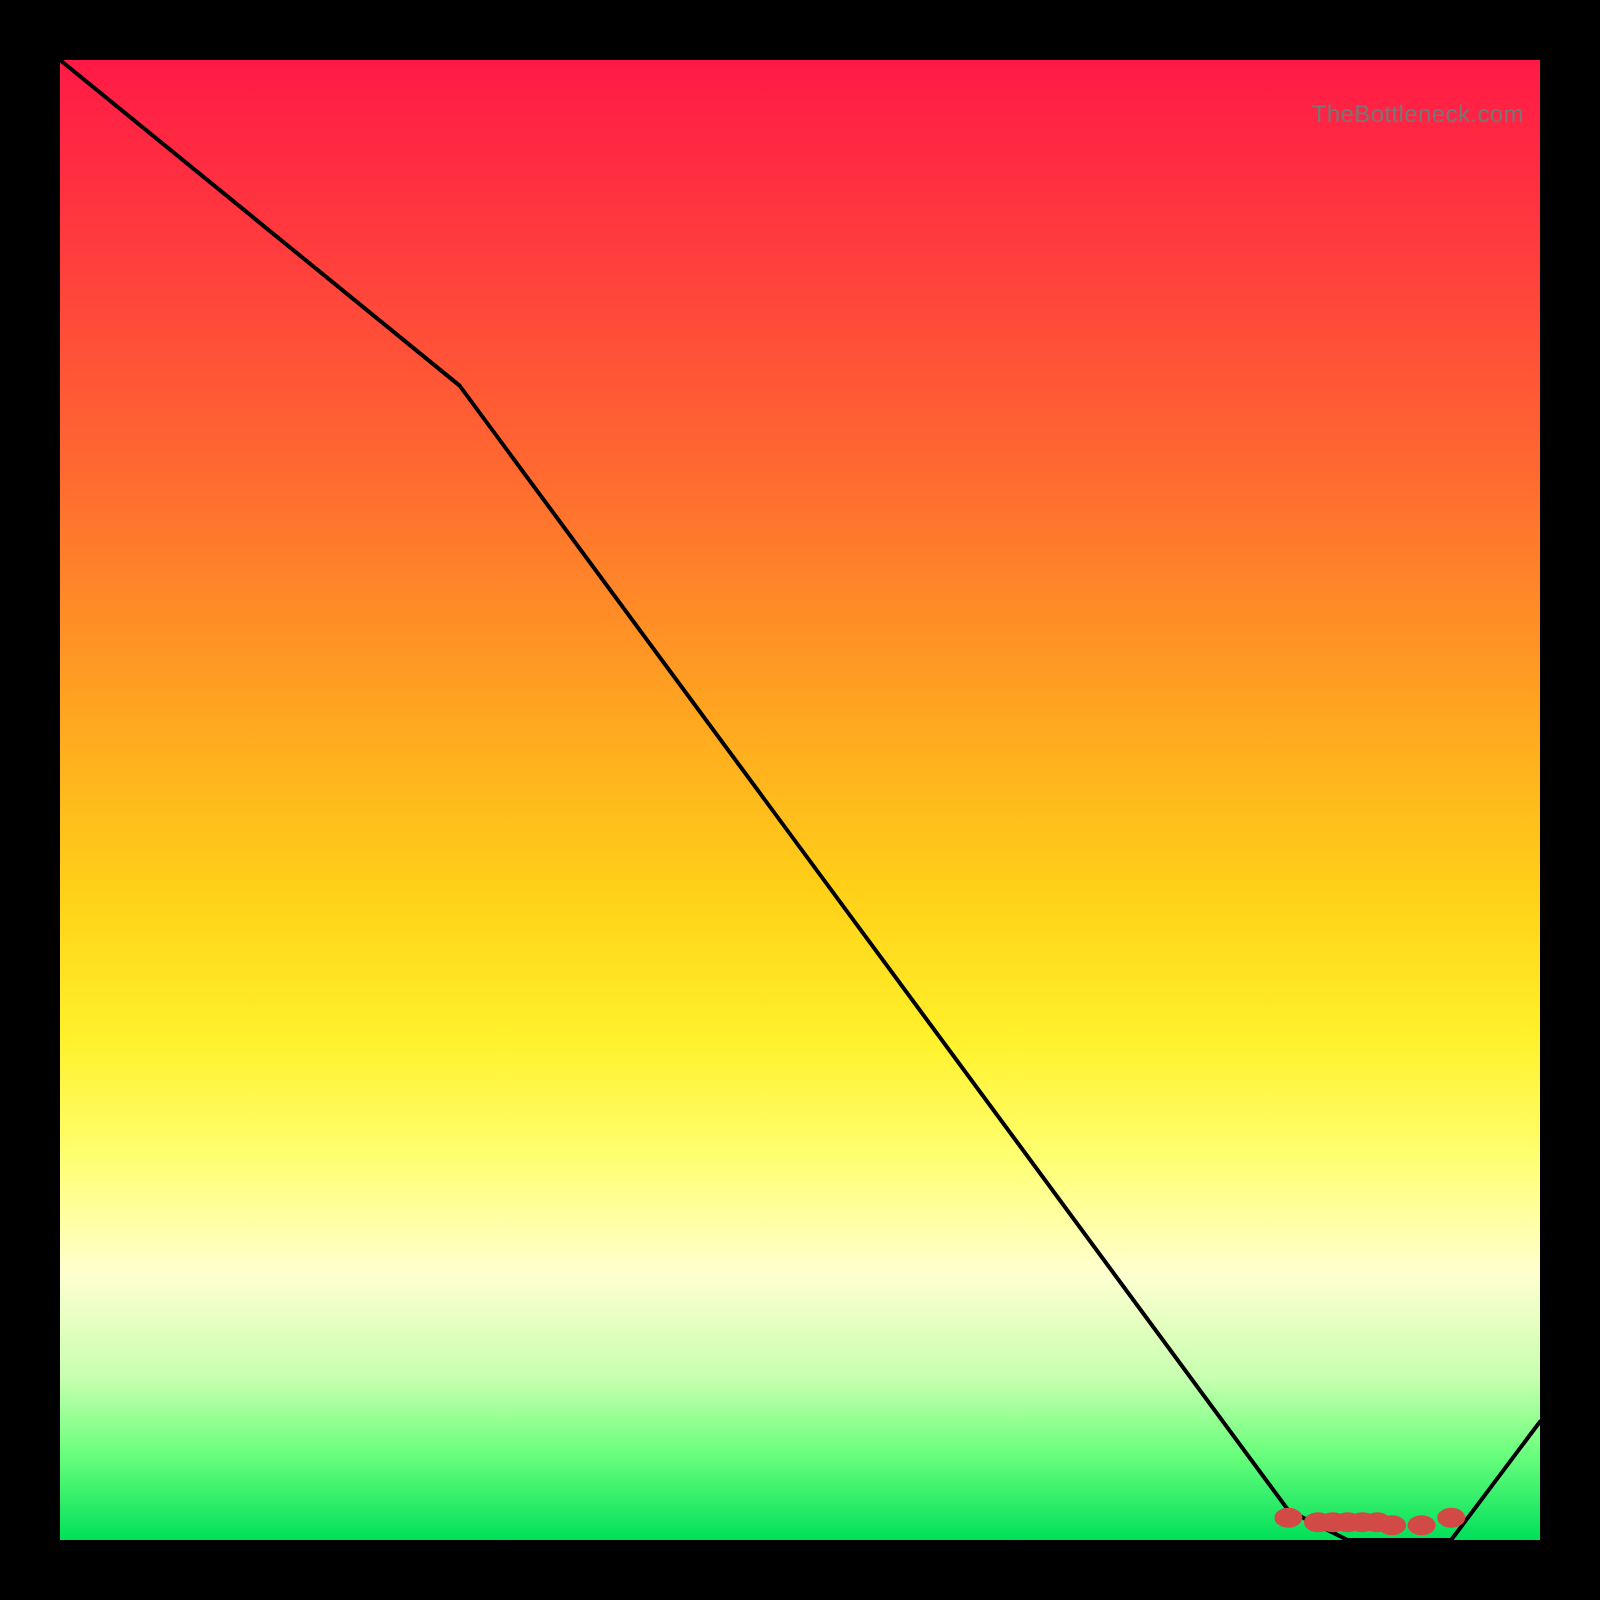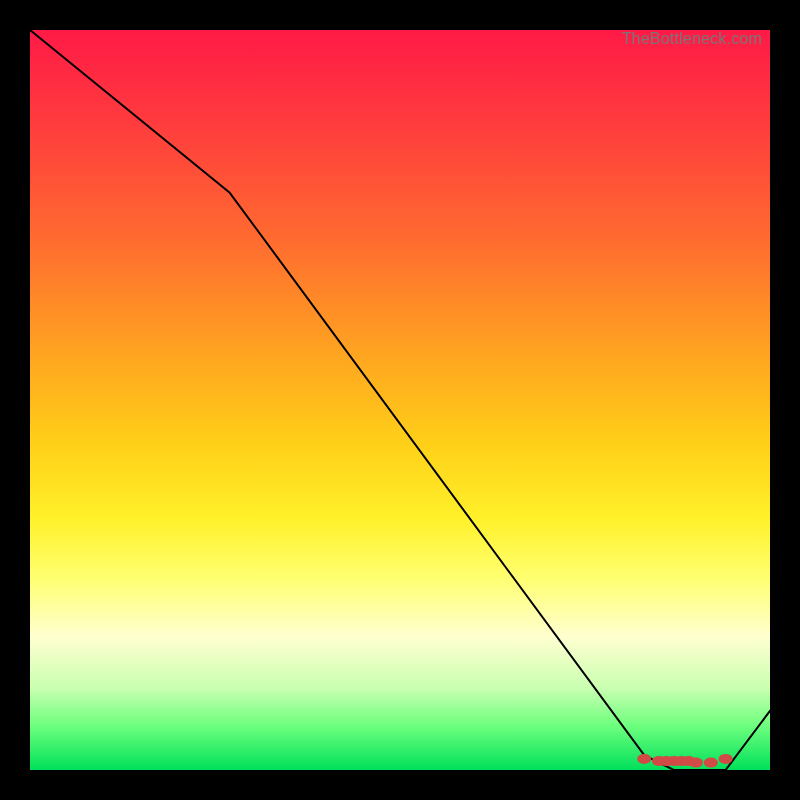--- a/index.html
+++ b/index.html
@@ -32,24 +32,24 @@
       #fff12a 66%,
       #ffff70 74%,
       #ffffd0 82%,
       #c8ffb0 89%,
       #6eff7e 94%,
       #00e05a 100%
     );
   }
   .watermark {
     position: absolute;
-    top: 0;
+    top: 20px;
     right: 8px;
     color: #777;
-    font-size: 16px;
+    font-size: 12px;
     letter-spacing: 0.2px;
     user-select: none;
   }
   svg.curve {
     position: absolute;
     inset: 0;
   }
 </style>
 </head>
 <body>

